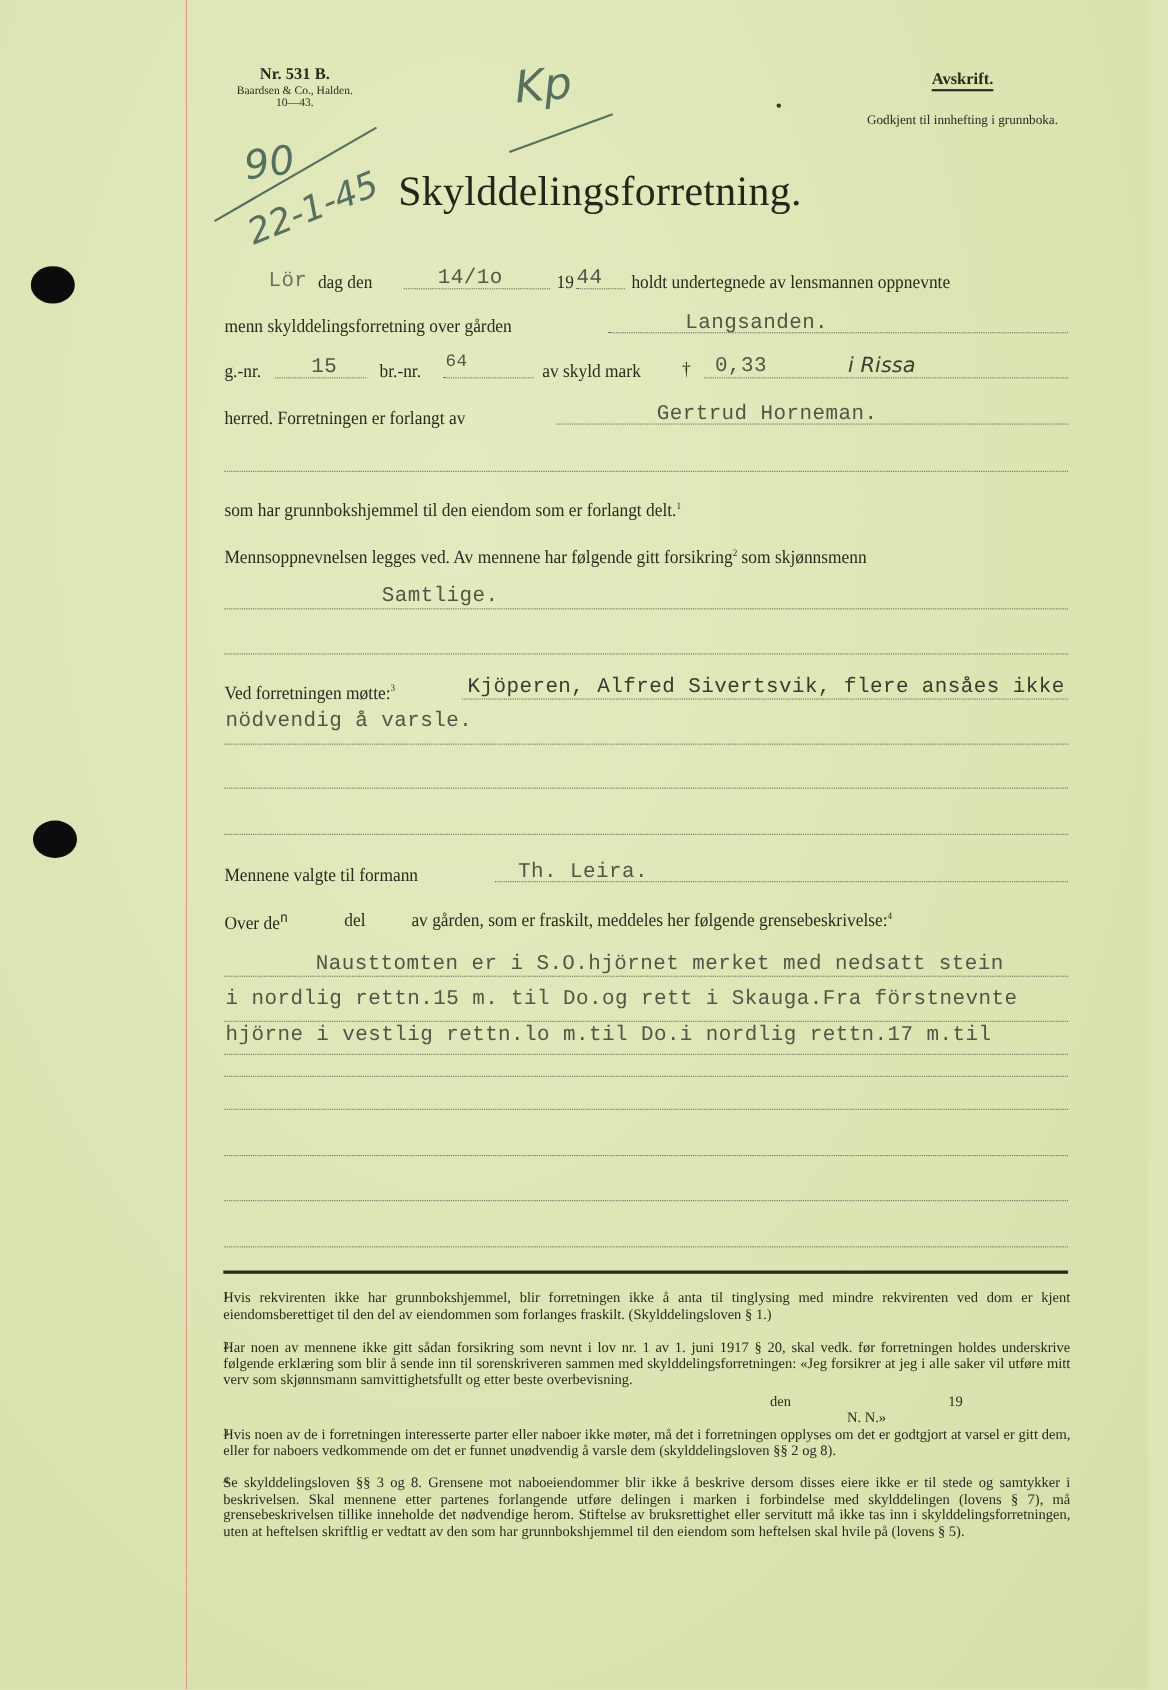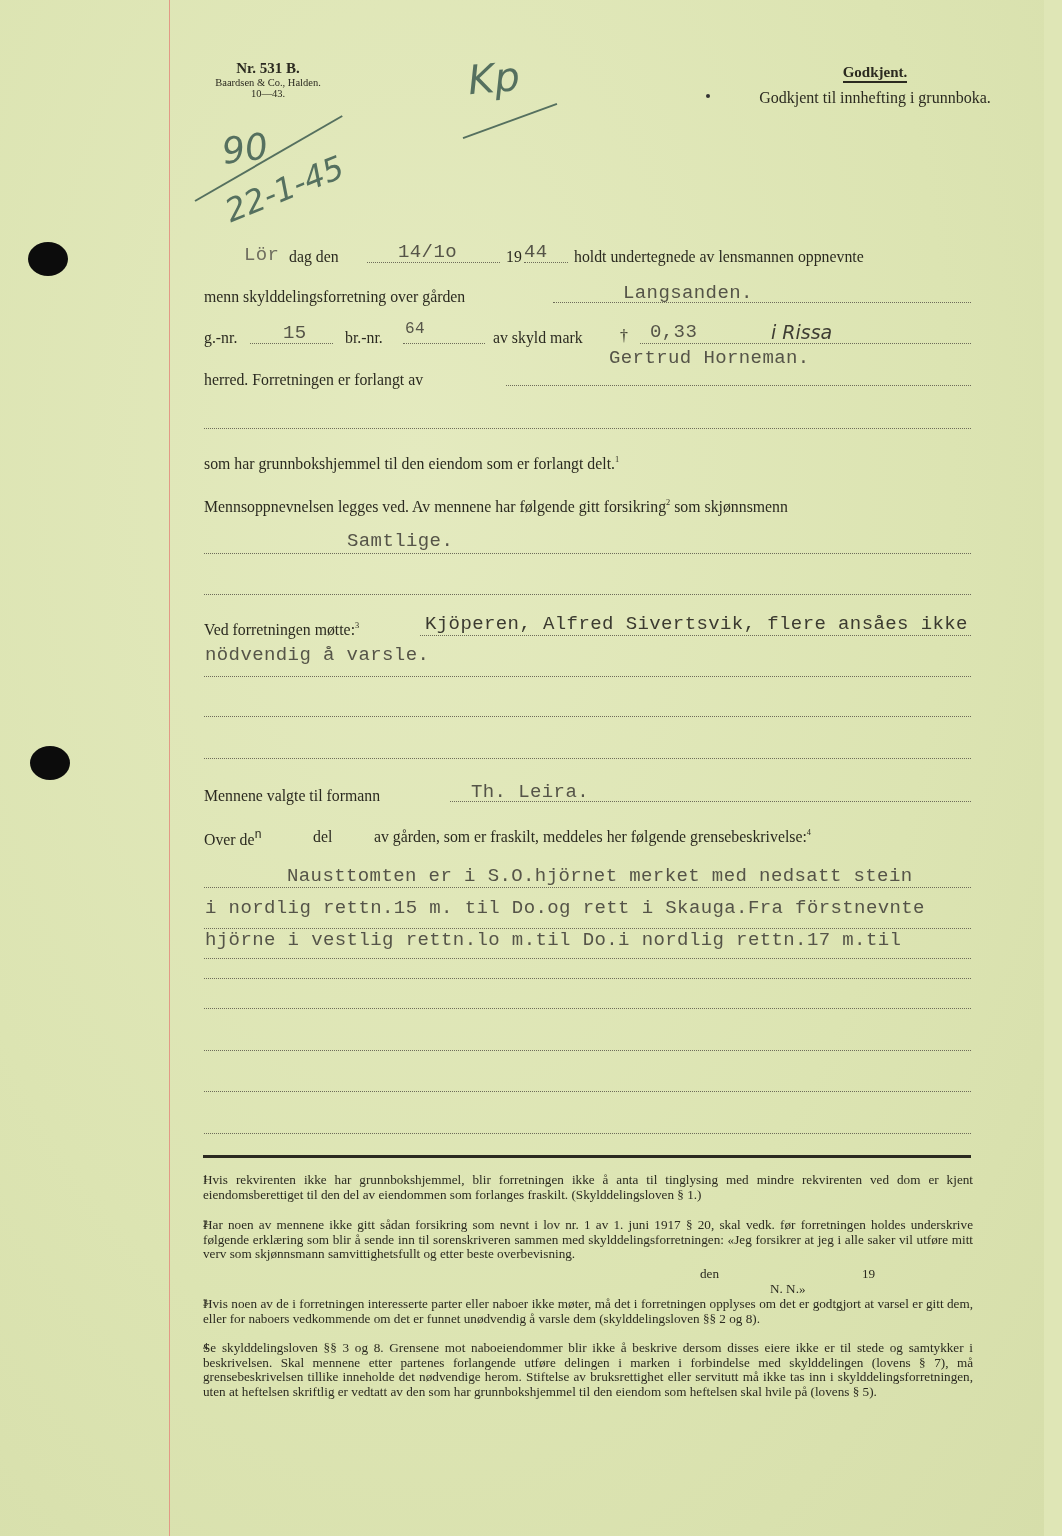--- a/index.html
+++ b/index.html
@@ -14,21 +14,21 @@
     background: radial-gradient(ellipse at 40% 30%, #e4eabf 0%, #dce4b2 60%, #d6deaa 100%);
   }
   .margin-rule { position:absolute; left:169px; top:0; width:1px; height:1536px; background:#e29a86; }
   .punch { position:absolute; width:40px; height:34px; border-radius:50%; background:#0c0c0c; }
   .abs { position:absolute; }
   .hdr-form { left:208px; top:60px; width:120px; text-align:center; line-height:1.1; }
   .hdr-form .nr { font-weight:bold; font-size:15px; }
   .hdr-form .pub { font-size:10.5px; }
   .hdr-right { left:755px; top:63px; width:240px; text-align:center; }
   .hdr-right .avs { font-weight:bold; font-size:15px; display:inline-block; border-bottom:2px solid #2b2a20; line-height:1.1; }
-  .hdr-right .god { font-size:16px; margin-top:6px; }
+  .hdr-right .god { font-size:12px; margin-top:19px; }
   .dot { left:706px; top:94px; width:4px; height:4px; border-radius:50%; background:#333; }
   .title { left:362px; top:152px; font-size:38px; letter-spacing:0.3px; color:#262519; }
   .hand { color:#55705f; font-family:"DejaVu Sans", sans-serif; font-style:italic; }
   .line { position:absolute; border-bottom:1px dotted #6e6c5a; height:0; }
   .txt { position:absolute; font-size:17px; white-space:nowrap; font-family:"Liberation Serif", serif; transform:scaleX(0.93); transform-origin:left center; }
   .typed { position:absolute; font-family:"Liberation Mono", monospace; font-size:19px; color:#555448; white-space:nowrap; letter-spacing:0.4px; }
   .typed.dark { color:#3b3a30; }
   .rule-thick { left:203px; top:1155px; width:768px; height:3px; background:#2b2a20; }
   .fn { position:absolute; left:203px; width:770px; font-size:13.2px; line-height:14.6px; text-align:justify; color:#2b2a20; }
   .fn .num { position:absolute; left:0; font-size:10px; top:-1px; }
@@ -43,30 +43,31 @@
   <div class="punch" style="left:28px;top:242px;"></div>
   <div class="punch" style="left:30px;top:746px;"></div>
 
   <div class="abs hdr-form">
     <div class="nr">Nr. 531 B.</div>
     <div class="pub">Baardsen &amp; Co., Halden.</div>
     <div class="pub">10—43.</div>
   </div>
   <div class="abs dot"></div>
   <div class="abs hdr-right">
-    <div class="avs">Godkjent.</div>
+    <div class="avs">Avskrift.</div>
     <div class="god">Godkjent til innhefting i grunnboka.</div>
   </div>
 
   <div class="abs hand" style="left:222px;top:128px;font-size:36px;transform:rotate(-8deg);">90</div>
   <div class="abs" style="left:195px;top:150px;width:170px;height:2px;background:#55705f;transform:rotate(-30deg);transform-origin:left;top:200px;"></div>
   <div class="abs hand" style="left:222px;top:170px;font-size:32px;transform:rotate(-22deg);">22-1-45</div>
   <div class="abs hand" style="left:468px;top:55px;font-size:40px;transform:rotate(-5deg);">Kp</div>
   <div class="abs" style="left:460px;top:120px;width:100px;height:2px;background:#55705f;transform:rotate(-20deg);"></div>
 
+  <div class="abs title">Skylddelingsforretning.</div>
 
   <div class="typed" style="left:244px;top:244px;color:#6f6e60;">Lör</div>
   <div class="txt" style="left:289px;top:247px;">dag den</div>
   <div class="line" style="left:367px;top:262px;width:133px;"></div>
   <div class="typed" style="left:398px;top:241px;">14/1o</div>
   <div class="txt" style="left:506px;top:247px;">19</div>
   <div class="typed" style="left:524px;top:241px;">44</div>
   <div class="line" style="left:524px;top:262px;width:44px;"></div>
   <div class="txt" style="left:574px;top:247px;">holdt undertegnede av lensmannen oppnevnte</div>
 
@@ -81,21 +82,21 @@
   <div class="line" style="left:403px;top:343px;width:82px;"></div>
   <div class="typed" style="left:405px;top:320px;font-size:16px;">64</div>
   <div class="txt" style="left:493px;top:328px;">av skyld mark</div>
   <div class="txt" style="left:620px;top:326px;">†</div>
   <div class="line" style="left:640px;top:343px;width:331px;"></div>
   <div class="typed" style="left:650px;top:321px;">0,33</div>
   <div class="abs hand" style="left:735px;top:321px;font-size:19px;color:#3e3d33;margin-left:36px;">i Rissa</div>
 
   <div class="txt" style="left:204px;top:370px;">herred. Forretningen er forlangt av</div>
   <div class="line" style="left:506px;top:385px;width:465px;"></div>
-  <div class="typed" style="left:597px;top:347px;margin-left:12px;">Gertrud Horneman.</div>
+  <div class="typed" style="left:597px;top:365px;">Gertrud Horneman.</div>
 
   <div class="line" style="left:204px;top:428px;width:767px;"></div>
 
   <div class="txt" style="left:204px;top:454px;"><span>som har grunnbokshjemmel til den eiendom som er forlangt delt.</span><sup>1</sup></div>
 
   <div class="txt" style="left:204px;top:497px;"><span>Mennsoppnevnelsen legges ved.  Av mennene har følgende gitt forsikring</span><sup>2</sup> <span>som skjønnsmenn</span></div>
   <div class="line" style="left:204px;top:553px;width:767px;"></div>
   <div class="typed" style="left:347px;top:530px;">Samtlige.</div>
   <div class="line" style="left:204px;top:594px;width:767px;"></div>
 

